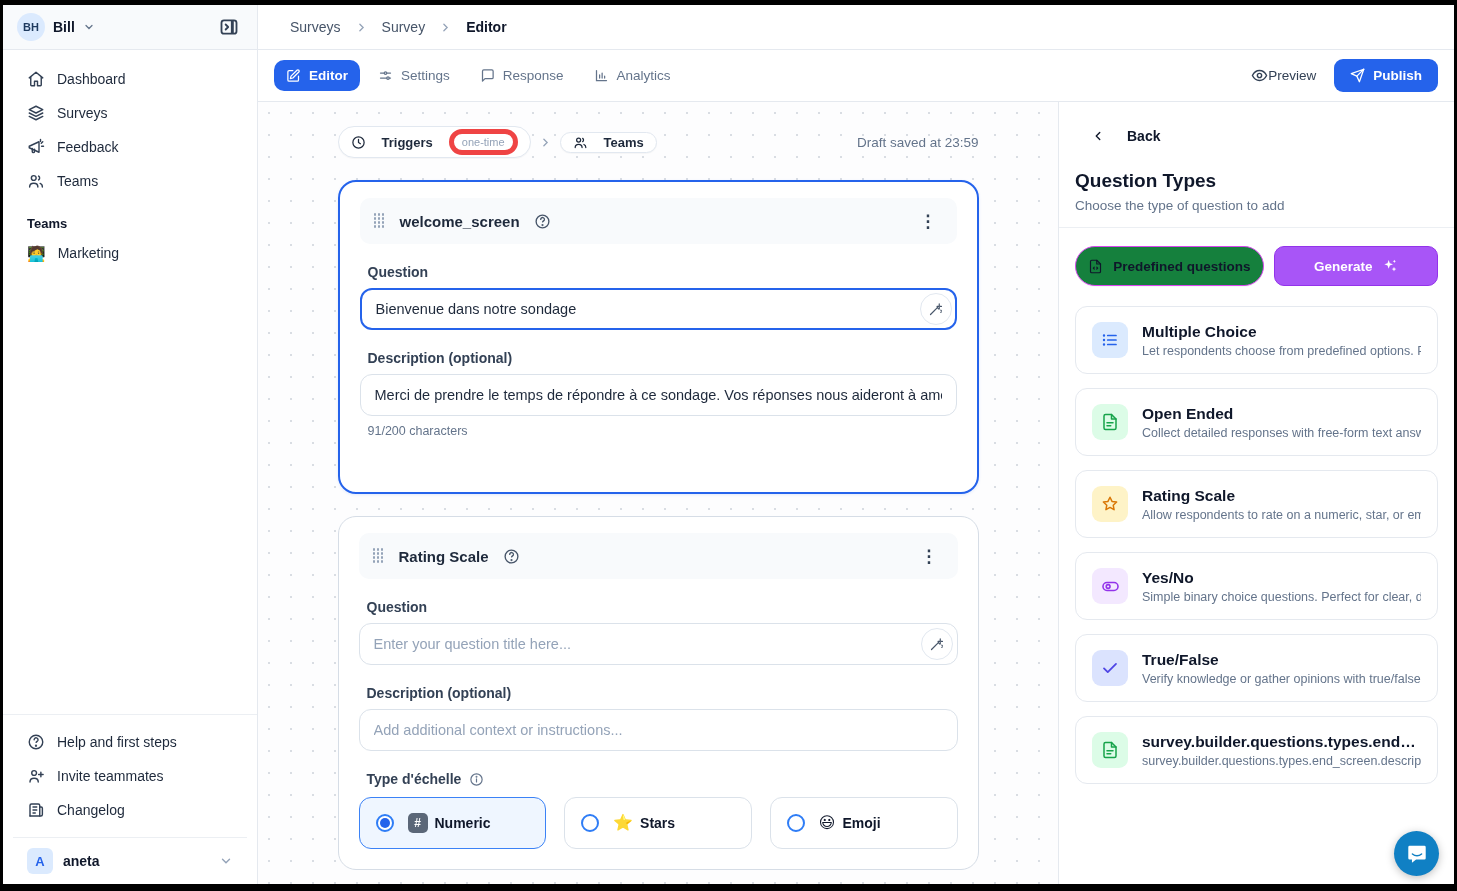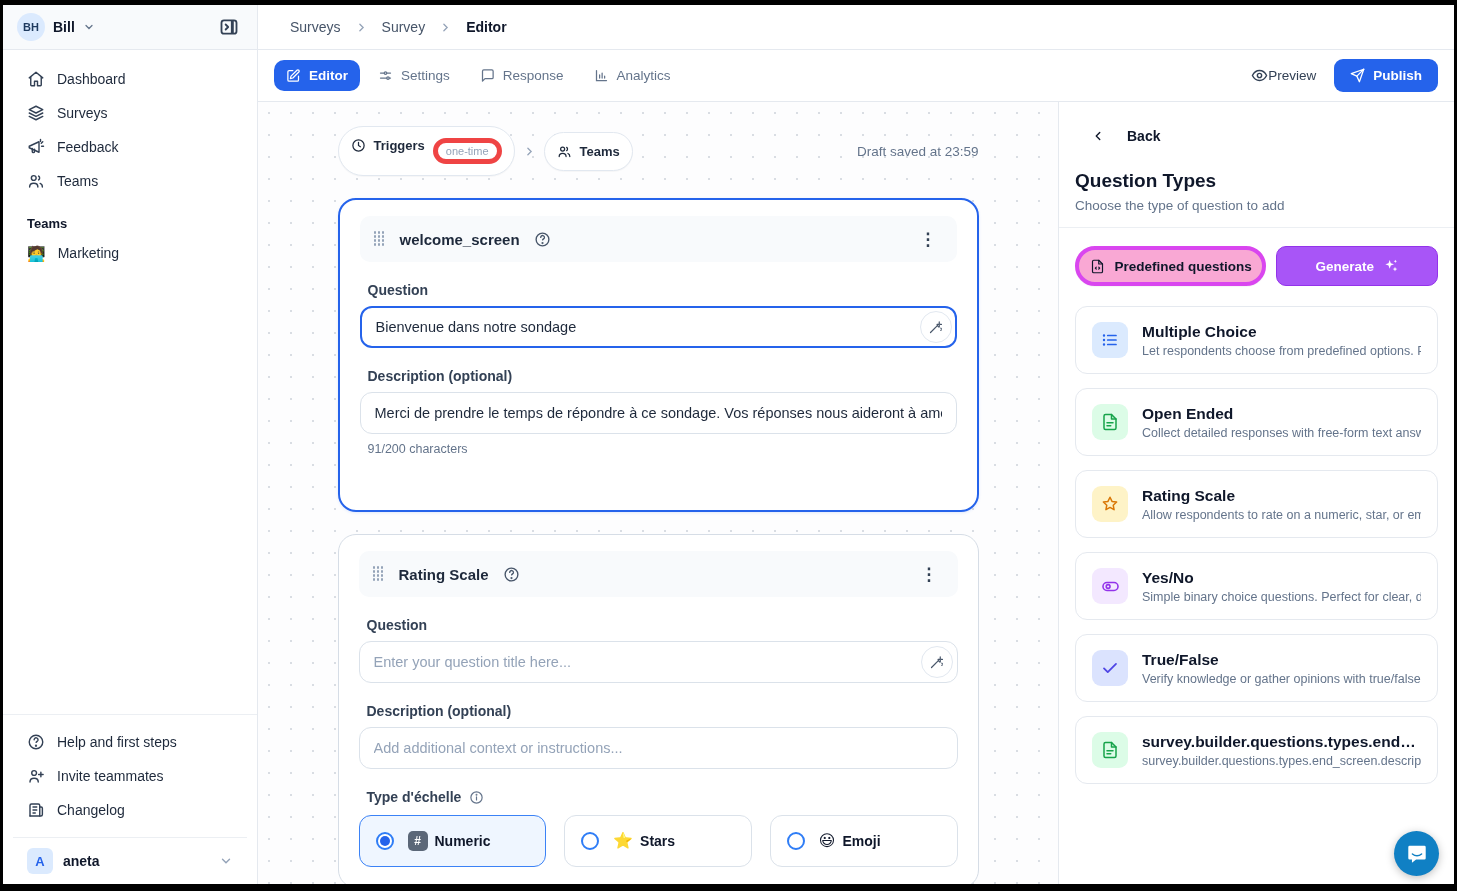--- a/index.html
+++ b/index.html
@@ -39,21 +39,21 @@
   .toolbar-row .spacer { flex:1; }
   .preview-btn { display:flex; align-items:center; gap:0; font-size:13.5px; color:#334155; background:none; border:none; padding:8px 12px; cursor:pointer; font-family:inherit; }
   .publish-btn { display:flex; align-items:center; gap:8px; font-size:13.5px; font-weight:600; color:#fff; background:#2563eb; border:none; border-radius:9px; padding:9px 16px; margin-left:6px; cursor:pointer; font-family:inherit; }
 
   .content { flex:1; display:flex; min-height:0; }
 
   
   .canvas { flex:1; background:#fdfdfe; background-image:radial-gradient(#d9dde3 1.3px, transparent 1.4px); background-size:22px 22px; overflow:hidden; position:relative; }
   .canvas-inner { width:641px; margin:0 auto; padding-top:24px; }
   .meta-row { display:flex; align-items:center; margin-bottom:22px; }
-  .pill { display:flex; align-items:flex-start; gap:8px; background:#fff; border:1px solid #e2e8f0; border-radius:999px; padding:11px 12px; font-size:13px; font-weight:600; color:#1e293b; cursor:pointer; box-shadow:0 1px 1px rgba(15,23,42,.03); }
+  .pill { display:flex; align-items:center; gap:16px; background:#fff; border:1px solid #e2e8f0; border-radius:999px; padding:2px 12px; font-size:13px; font-weight:600; color:#1e293b; cursor:pointer; box-shadow:0 1px 1px rgba(15,23,42,.03); }
   .pill-badge { font-size:11px; font-weight:400; color:#94a3b8; border:5px solid #ef4444; border-radius:999px; padding:2px 8px; }
   .meta-sep { color:#94a3b8; margin:0 8px; display:flex; }
   .meta-row .spacer { flex:1; }
   .draft-status { font-size:13.5px; color:#64748b; }
 
   .qcard { background:#fff; border-radius:18px; margin-bottom:22px; }
   .qcard.selected { border:2px solid #2563eb; box-shadow:0 1px 3px rgba(37,99,235,.12); }
   .qcard.plain { border:1px solid #d6dde6; }
   .qcard-pad { padding:16px 20px 20px 20px; }
   .qcard-head { background:#f8fafc; border-radius:10px; height:46px; display:flex; align-items:center; padding:0 14px; gap:14px; }
@@ -82,21 +82,21 @@
   .opt-emoji { font-size:16px; line-height:1; }
 
   
   .panel { width:396px; background:#fff; border-left:1px solid #e5e9ef; flex-shrink:0; overflow:hidden; }
   .panel-back { display:flex; align-items:center; gap:22px; padding:26px 16px 0 32px; cursor:pointer; }
   .panel-back span { font-size:14px; font-weight:600; color:#0f172a; }
   .panel-title { font-size:19px; font-weight:700; color:#0f172a; padding:26px 16px 0 16px; }
   .panel-subtitle { font-size:13.5px; color:#64748b; padding:6px 16px 14px 16px; }
   .panel-divider { border-top:1px solid #eceff3; }
   .panel-actions { display:flex; gap:10px; padding:18px 16px 10px 16px; }
-  .predefined-btn { flex:1.15; display:flex; align-items:center; justify-content:center; gap:10px; background:#f9a8d4; border:4px solid #d946ef; border-radius:999px; height:40px; font-size:13.5px; font-weight:600; color:#0f172a; cursor:pointer; font-family:inherit; box-shadow:0 1px 1px rgba(15,23,42,.04); }
+  .predefined-btn { flex:1.15; display:flex; align-items:center; justify-content:center; gap:10px; background:#15803d; border:1px solid #d946ef; border-radius:999px; height:40px; font-size:13.5px; font-weight:600; color:#0f172a; cursor:pointer; font-family:inherit; box-shadow:0 1px 1px rgba(15,23,42,.04); }
   .generate-btn { flex:1; display:flex; align-items:center; justify-content:center; gap:9px; background:#a855f7; border:1px solid #9333ea; border-radius:10px; height:40px; font-size:13.5px; font-weight:700; color:#fff; cursor:pointer; font-family:inherit; }
   .type-list { padding:10px 16px; display:flex; flex-direction:column; gap:14px; }
   .type-card { display:flex; align-items:center; gap:14px; border:1px solid #e5e9ef; border-radius:12px; padding:22px 16px; height:68px; cursor:pointer; background:#fff; }
   .type-icon { width:36px; height:36px; border-radius:9px; display:flex; align-items:center; justify-content:center; flex-shrink:0; }
   .type-texts { min-width:0; }
   .type-title { font-size:15.5px; font-weight:700; color:#0f172a; white-space:nowrap; overflow:hidden; text-overflow:ellipsis; }
   .type-desc { font-size:12.5px; color:#64748b; margin-top:3px; white-space:nowrap; overflow:hidden; }
   .ti-blue { background:#dbeafe; } .ti-green { background:#dcfce7; } .ti-amber { background:#fef3c7; } .ti-purple { background:#f3e8ff; } .ti-indigo { background:#dbe3fe; }
 
   

